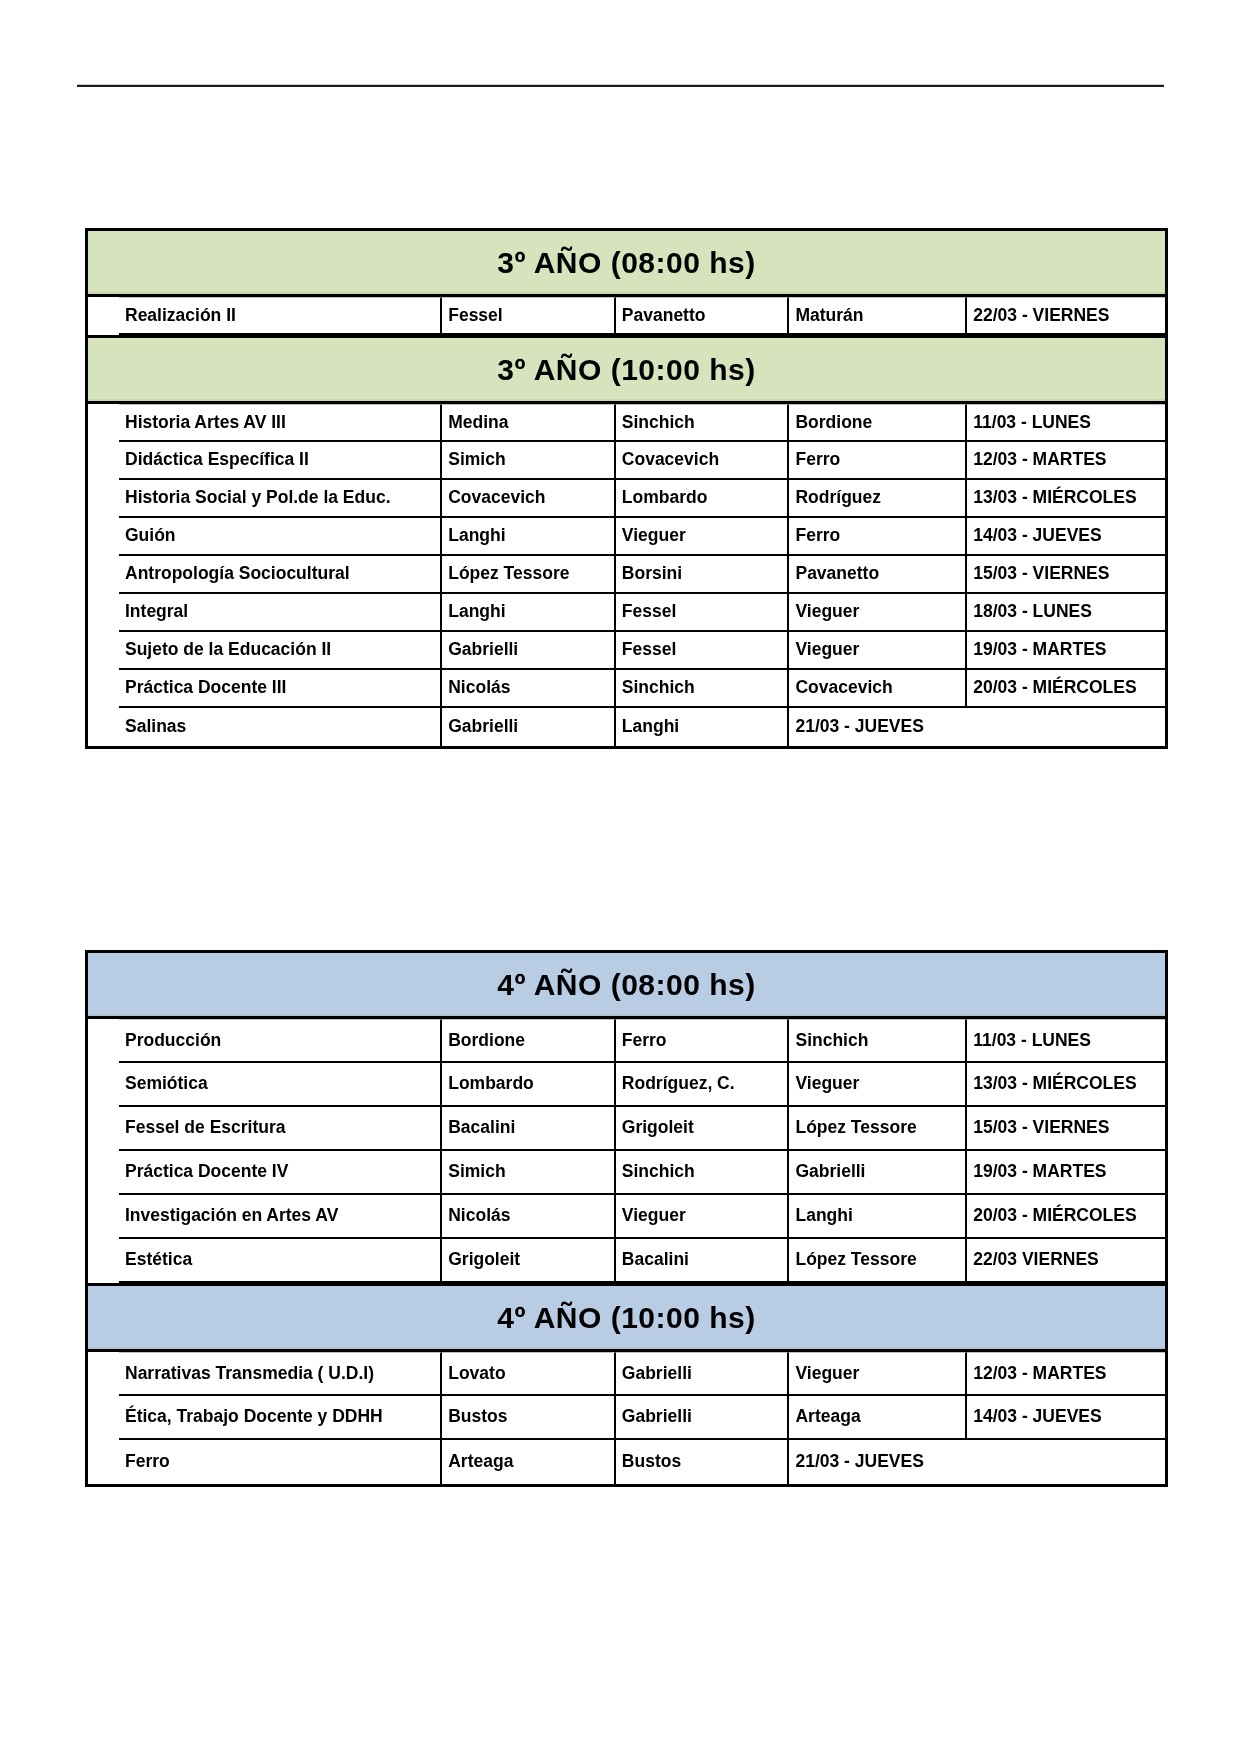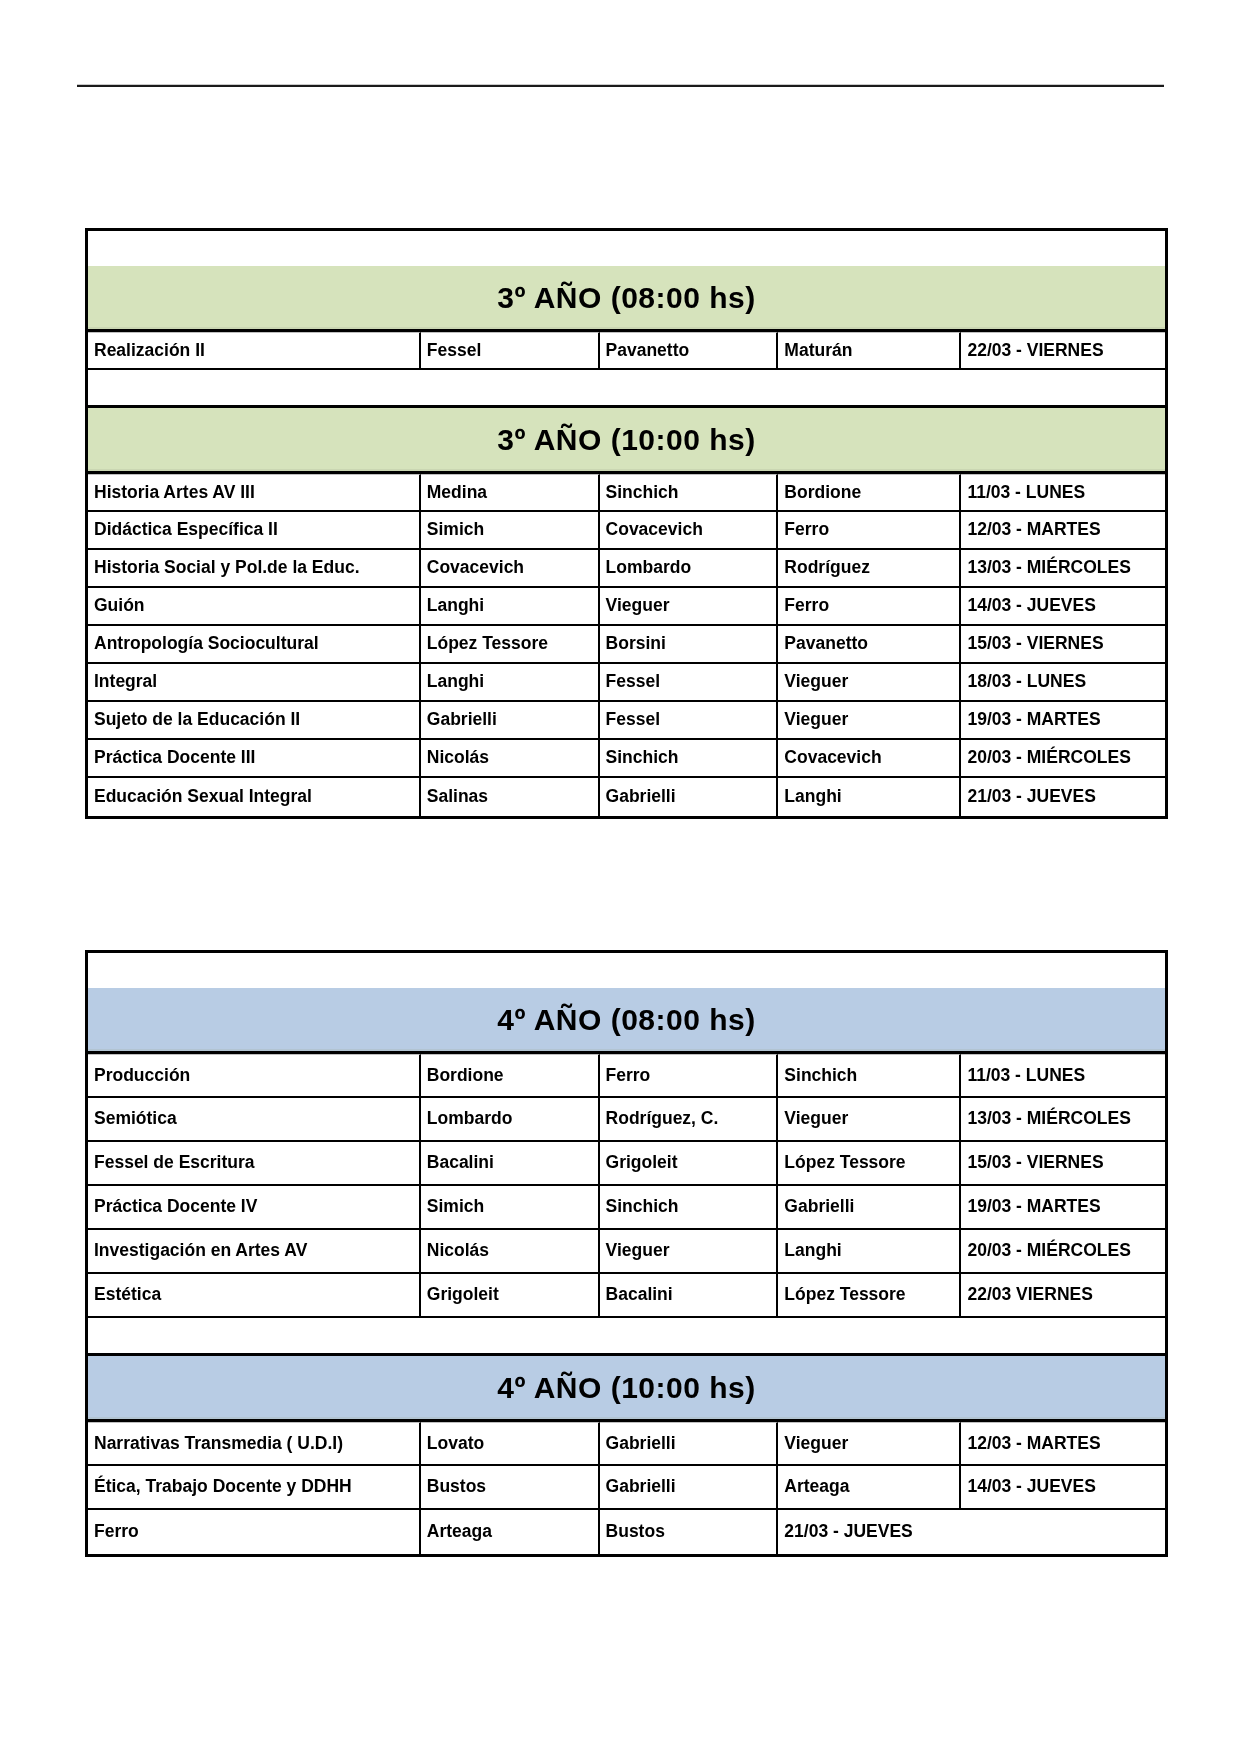--- a/index.html
+++ b/index.html
@@ -28,27 +28,27 @@
   .sched.t2{top:950px;}
   .sec-header{
     background:var(--accent,#d6e3bc);
     border-bottom:3px solid #000;
     box-shadow:inset 0 -2px 0 #9aa38a33;
     text-align:center;
     font-weight:bold;
     font-size:30px;
     letter-spacing:0.5px;
     padding:15px 0 14px 0;
-    margin-top:35px;
   }
   .sec-header + .row .cell{border-top:1px solid #bfbfbf;}
   .row + .sec-header{border-top:3px solid #000;}
   .row{
     display:grid;
     grid-template-columns:30.9% 16.6% 16.6% 17% 18.9%;
+    padding-left:31px;
   }
   .cell{
     border-right:2px solid #000;
     border-bottom:2px solid #000;
     font-weight:bold;
     font-size:17.5px;
     line-height:1.1;
     padding:0 6px;
     display:flex;
     align-items:center;
@@ -127,21 +127,20 @@
         <div class="cell c4">19/03 - MARTES</div>
       </div>
       <div class="row">
         <div class="cell c0">Práctica Docente III</div>
         <div class="cell c1">Nicolás</div>
         <div class="cell c2">Sinchich</div>
         <div class="cell c3">Covacevich</div>
         <div class="cell c4">20/03 - MIÉRCOLES</div>
       </div>
       <div class="row">
-        <div class="cell c0">Educación Sexual Integral</div>
         <div class="cell c1">Salinas</div>
         <div class="cell c2">Gabrielli</div>
         <div class="cell c3">Langhi</div>
         <div class="cell c4">21/03 - JUEVES</div>
       </div>
     </div>
 
   <div class="sched t2" style="--accent: #b8cce4;">
       <div class="sec-header">4º AÑO (08:00 hs)</div>
       <div class="row">

